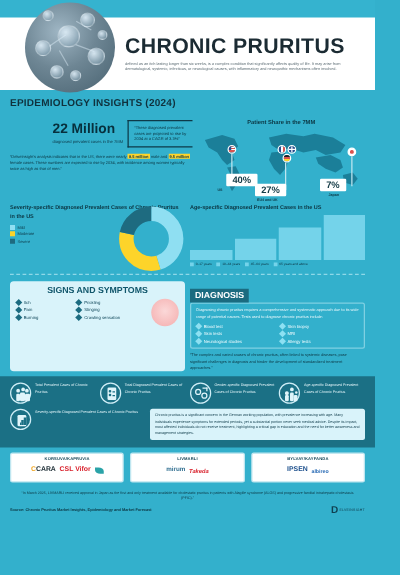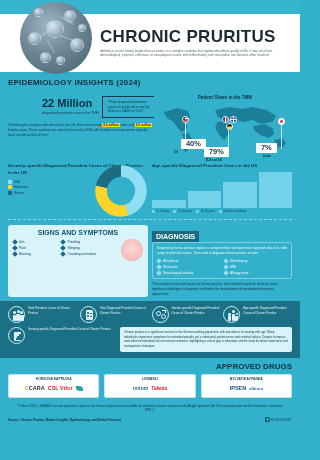--- a/index.html
+++ b/index.html
@@ -283,21 +283,21 @@
         <div class="leader" style="left:70px;top:28px;width:1px;height:22px;"></div>
         <div class="leader" style="left:123px;top:23px;width:1px;height:24px;"></div>
       </div>
 
       <div class="pct-box" style="left:23px;top:44px;">
         <div class="v">40%</div>
       </div>
       <div class="pct-lbl" style="left:-2px;top:55px;">US</div>
 
       <div class="pct-box" style="left:46px;top:52px;">
-        <div class="v">79%</div>
+        <div class="v">27%</div>
       </div>
       <div class="pct-lbl" style="left:36px;top:63px;">EU4 and UK</div>
 
       <div class="pct-box" style="left:98px;top:48px;">
         <div class="v">7%</div>
       </div>
       <div class="pct-lbl" style="left:89px;top:59px;">Japan</div>
     </div>
   </div>
 </div>
@@ -484,21 +484,20 @@
         <span class="g" style="left:8.4px;top:8px;width:1.4px;height:4px;background:#1b7085;"></span>
         <span class="g" style="left:10.3px;top:6px;width:1.4px;height:6px;background:#1b7085;"></span>
       </div>
       <div class="seg-tx">Severity-specific Diagnosed Prevalent Cases of Chronic Pruritus</div>
     </div>
     <div class="seg-para">Chronic pruritus is a significant concern in the German working population, with prevalence increasing with age. Many individuals experience symptoms for extended periods, yet a substantial portion never seek medical advice. Despite its impact, most affected individuals do not receive treatment, highlighting a critical gap in education and the need for better awareness and management strategies.</div>
   </div>
 </div>
 
 <div class="drugs">
-  <h2>APPROVED DRUGS</h2>
   <div class="drug-row">
     <div class="drug-card">
       <div class="nm">KORSUVA/KAPRUVIA</div>
       <div class="logos">
         <span class="logo-txt" style="color:#1b2b33;">
           <span style="color:#f0a92a;">C</span>CARA</span>
         <span class="logo-txt" style="color:#d9232e;">CSL Vifor</span>
         <span style="display:inline-block;width:7px;height:5px;background:#2aa3a8;
                      border-radius:0 60% 0 60%;"></span>
       </div>

